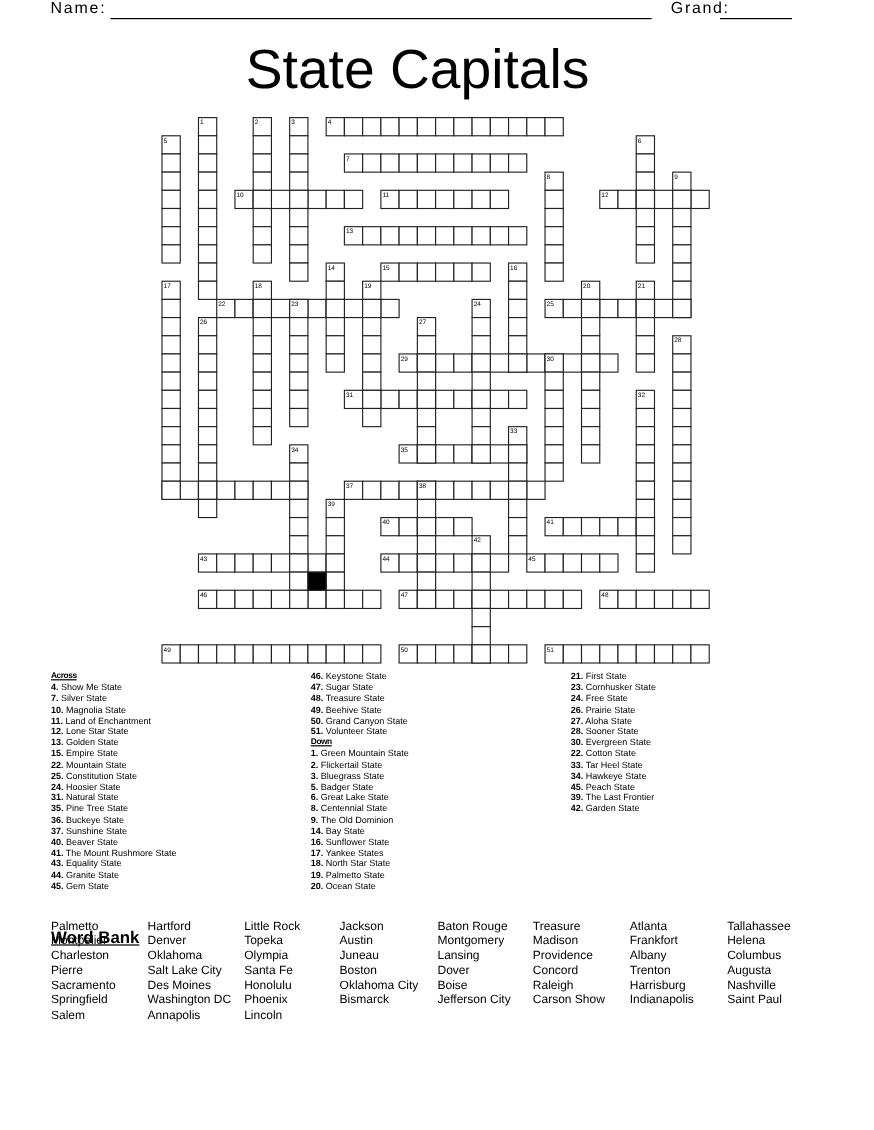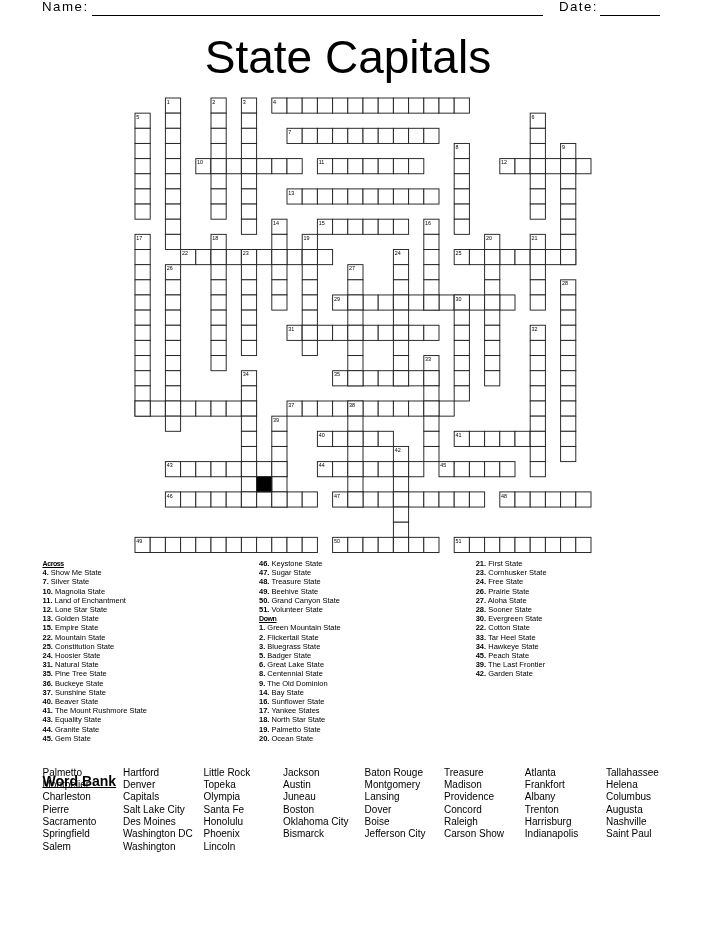--- a/index.html
+++ b/index.html
@@ -7,21 +7,21 @@
 .hd{font-size:7px;line-height:9.2px;font-weight:bold;text-decoration:underline;letter-spacing:-.4px}
 .wbcol{position:absolute;top:766.5px}
 .wbl{font-size:10px;line-height:12.35px;white-space:nowrap}
 </style></head>
 <body>
 
 <div class="abs" style="left:42px;top:-1.5px;font-size:13.3px;letter-spacing:1.5px">Name:</div>
 
 <div class="abs" style="left:92px;top:14.6px;width:451px;border-top:1px solid #000"></div>
 
-<div class="abs" style="left:559px;top:-1.5px;font-size:13.3px;letter-spacing:1.4px">Date:</div>
+<div class="abs" style="left:559px;top:-1.5px;font-size:13.3px;letter-spacing:1.4px">Grand:</div>
 
 <div class="abs" style="left:600px;top:14.6px;width:60px;border-top:1px solid #000"></div>
 
 <div class="abs" style="left:0;top:30px;width:696px;text-align:center;font-size:46px">State Capitals</div>
 
 <svg width="728" height="942" viewBox="0 0 728 942" style="position:absolute;left:0;top:0" font-family="Liberation Sans, sans-serif" font-size="5.4px">
     <style>text{stroke:none;fill:#000}</style>
     <g fill="#fff" stroke="#222" stroke-width="0.95">
 <g>
         <rect x="271.80" y="98.00" width="15.20" height="15.15"></rect>
@@ -724,25 +724,25 @@
     <div class="wbl">Charleston</div>
     <div class="wbl">Pierre</div>
     <div class="wbl">Sacramento</div>
     <div class="wbl">Springfield</div>
     <div class="wbl">Salem</div>
   </div>
 
 <div class="wbcol" style="left:123px">
     <div class="wbl">Hartford</div>
     <div class="wbl">Denver</div>
-    <div class="wbl">Capitals</div>
+    <div class="wbl">Oklahoma</div>
     <div class="wbl">Salt Lake City</div>
     <div class="wbl">Des Moines</div>
     <div class="wbl">Washington DC</div>
-    <div class="wbl">Washington</div>
+    <div class="wbl">Annapolis</div>
   </div>
 
 <div class="wbcol" style="left:203.5px">
     <div class="wbl">Little Rock</div>
     <div class="wbl">Topeka</div>
     <div class="wbl">Olympia</div>
     <div class="wbl">Santa Fe</div>
     <div class="wbl">Honolulu</div>
     <div class="wbl">Phoenix</div>
     <div class="wbl">Lincoln</div>

